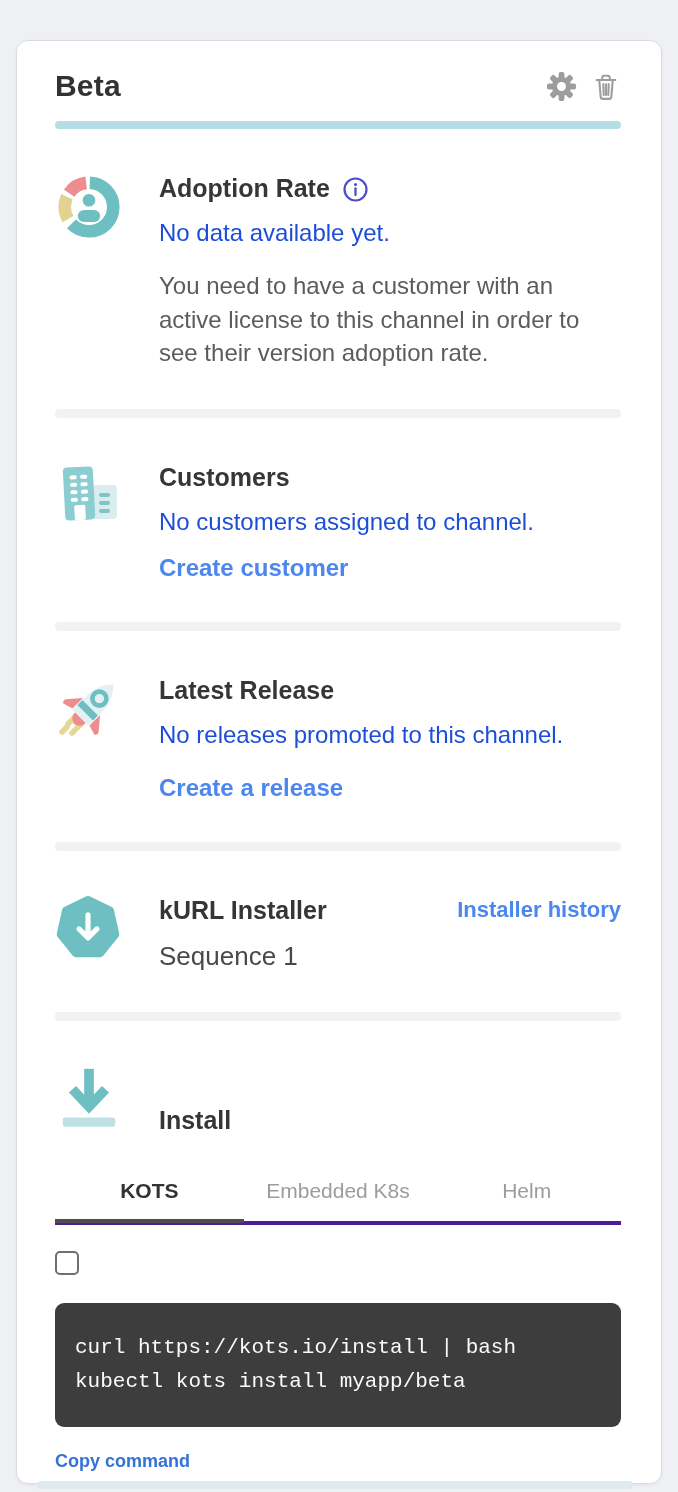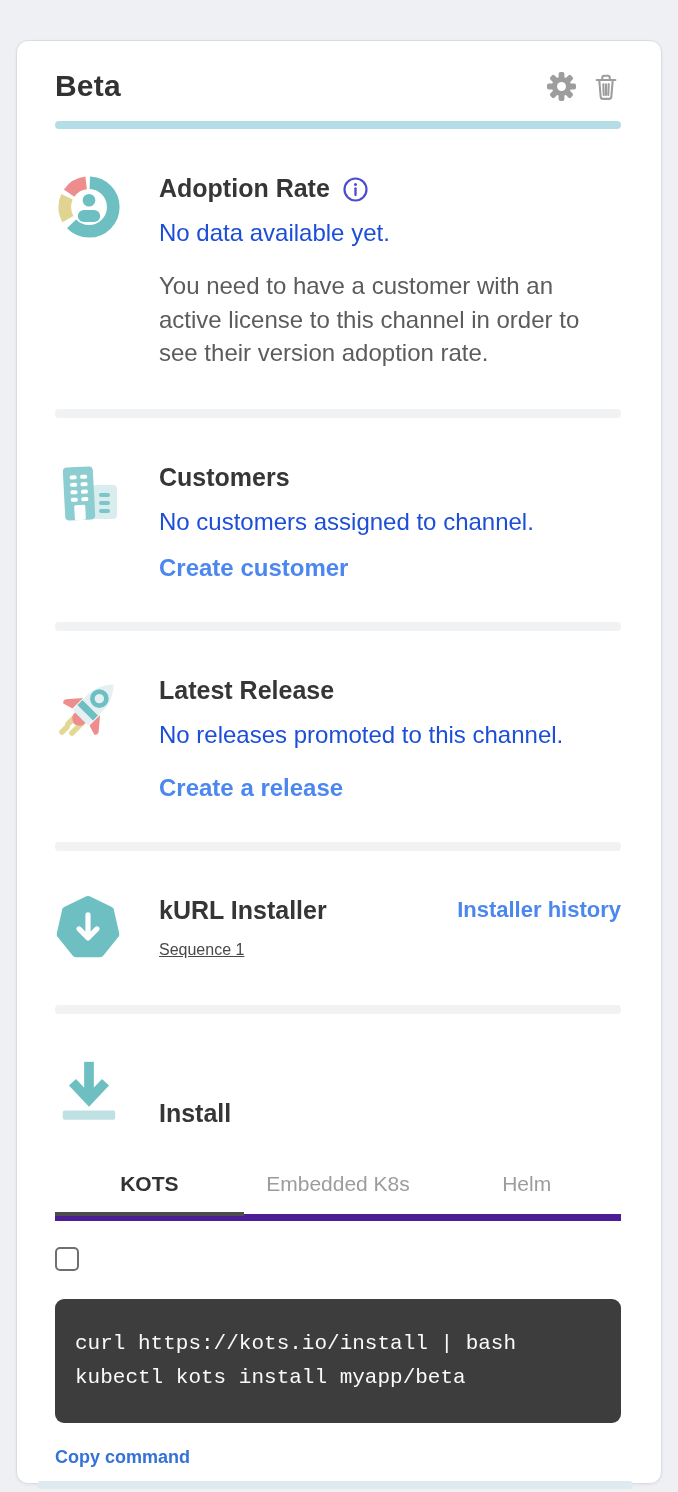--- a/index.html
+++ b/index.html
@@ -27,27 +27,27 @@
   .text-col { flex:1; min-width:0; }
   .section-title { font-size:25px; font-weight:600; color:#363636; line-height:1.2; display:flex; align-items:center; gap:12px; }
   .status-text { font-size:24px; color:#1d4ed8; margin-top:14px; line-height:1.35; }
   .desc-text { font-size:24px; color:#5c5c5c; margin-top:20px; line-height:1.38; }
   .link { font-size:24px; font-weight:600; color:#4b87ee; margin-top:16px; display:inline-block; cursor:pointer; text-decoration:none; }
   .divider { height:9px; border-radius:4px; background:#f1f2f4; margin-top:40px; }
 
   
   .title-row { display:flex; align-items:center; justify-content:space-between; }
   .history-link { font-size:22px; font-weight:600; color:#4b87ee; cursor:pointer; text-decoration:none; }
-  .sequence { font-size:16px; color:#494949; margin-top:16px;text-decoration:underline; }
+  .sequence { font-size:26px; color:#494949; margin-top:16px; }
 
   
   .install-section { margin-top:42px; align-items:flex-end; }
   .install-section .section-title { margin-top:-14px; }
 
-  .tabs { display:flex; border-bottom:7px solid #4c1d95; margin-top:34px;justify-content:center; }
+  .tabs { display:flex; border-bottom:4px solid #4c1d95; margin-top:34px;justify-content:center; }
   .tab { flex:1; text-align:center; font-size:21px; color:#9c9c9c; padding:10px 0 18px; cursor:pointer; position:relative; }
   .tab.active { color:#323232; font-weight:600; }
   .tab.active::after { content:""; position:absolute; left:0; right:0; bottom:-2px; height:4px; background:#4d4d4d; }
 
   .airgap-row { display:flex; align-items:center; gap:16px; margin-top:26px; cursor:pointer; }
   .checkbox { width:24px; height:24px; border:2px solid #6f6f6f; border-radius:5px; background:#fff; flex:0 0 24px; }
   .airgap-label { font-size:21px; color:#4a4a4a; }
 
   .code-block {
     margin-top:28px; background:#3d3d3d; border-radius:9px; padding:28px 20px;

